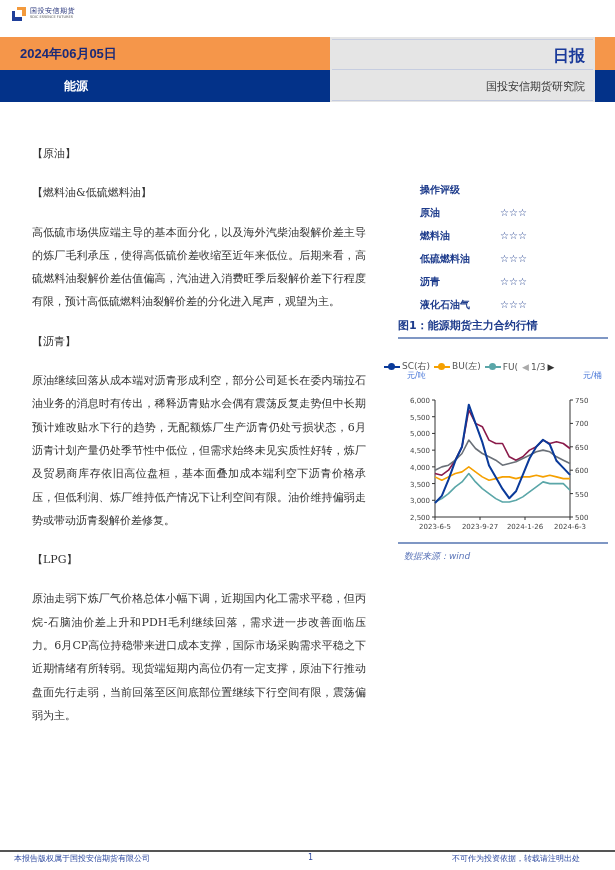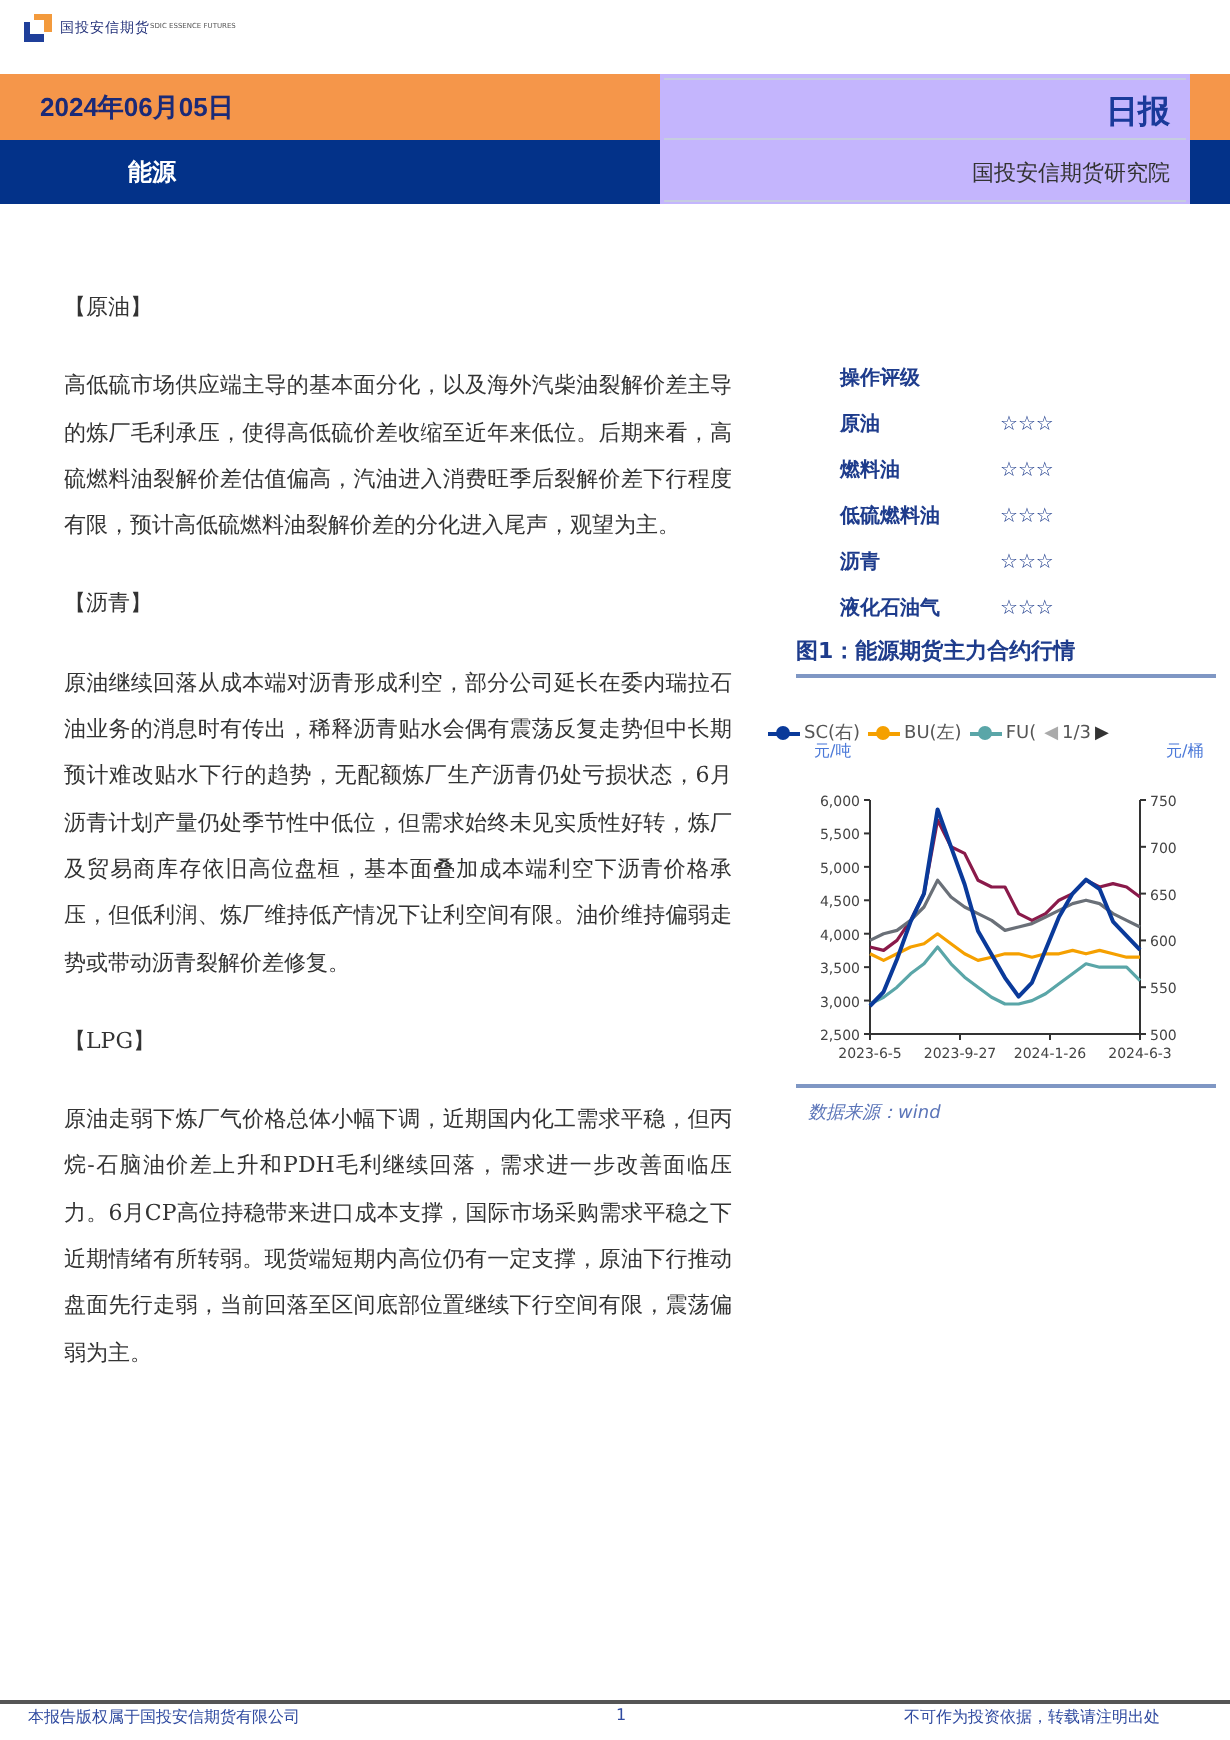--- a/index.html
+++ b/index.html
@@ -2,28 +2,28 @@
 <html><head>
 <meta charset="utf-8">
 <style>
   html, body { margin:0; padding:0; background:#ffffff; }
   body { width:615px; height:870px; position:relative; overflow:hidden; font-family:"DejaVu Sans", sans-serif; color:#222; }
   .logo { position:absolute; left:12px; top:7px; display:flex; align-items:center; gap:4px; }
   .logo-mark { width:14px; height:14px; position:relative; }
   .logo-mark .b { position:absolute; left:0; bottom:0; width:10px; height:10px; background:#1f3f9a; }
   .logo-mark .o { position:absolute; right:0; top:0; width:9px; height:9px; background:#f39a3c; }
   .logo-mark .w { position:absolute; left:3px; top:3px; width:7px; height:7px; background:#fff; }
-  .logo-text { display:flex; flex-direction:row; line-height:1; }
+  .logo-text { display:flex; flex-direction:column; line-height:1; }
   .logo-cn { font-size:7px; color:#24327a; letter-spacing:0.5px; }
   .logo-en { font-size:3.5px; color:#555; margin-top:1px; }
   .band-orange { position:absolute; left:0; top:37px; width:615px; height:33px; background:#f5964a; }
   .band-blue { position:absolute; left:0; top:70px; width:615px; height:32px; background:#033289; }
   .date { position:absolute; left:20px; top:45px; font-size:13px; font-weight:bold; color:#1a2a78; font-family:"Liberation Sans", sans-serif; }
   .sector { position:absolute; left:20px; top:78px; font-size:12px; font-weight:bold; color:#fff;margin-left:44px; }
-  .right-panel { position:absolute; left:330px; top:37px; width:265px; height:65px; background:#c4b5fd; }
+  .right-panel { position:absolute; left:330px; top:37px; width:265px; height:65px; background:#e5e5e5; }
   .rp-line1 { position:absolute; left:2px; right:2px; top:2px; height:1px; background:#c6cde0; }
   .rp-line2 { position:absolute; left:2px; right:2px; top:32px; height:1px; background:#c6cde0; }
   .rp-line3 { position:absolute; left:2px; right:2px; top:63px; height:1px; background:#c6cde0; }
   .rp-title { position:absolute; right:10px; top:9px; font-size:16px; font-weight:bold; color:#1a3a9a; }
   .rp-sub { position:absolute; right:10px; top:42px; font-size:11px; color:#333; }
   .main { position:absolute; left:16px; top:126px; width:366px; font-size:11px; line-height:23.3px; color:#333; font-family:"DejaVu Serif", serif; }
   .main p { margin:16px; text-align:justify; }
   .main .h { color:#333; }
   .rating { position:absolute; left:420px; top:178px; font-size:10px; line-height:23px; color:#1e3c8c; font-weight:bold; }
   .rating-row { display:flex; }
@@ -67,20 +67,21 @@
 <div class="right-panel">
   <div class="rp-line1"></div>
   <div class="rp-title">日报</div>
   <div class="rp-line2"></div>
   <div class="rp-sub">国投安信期货研究院</div>
   <div class="rp-line3"></div>
 </div>
 
 <div class="main">
   <p class="h">【原油】</p>
+  <p class="h">【燃料油&amp;低硫燃料油】</p>
   <p>高低硫市场供应端主导的基本面分化，以及海外汽柴油裂解价差主导的炼厂毛利承压，使得高低硫价差收缩至近年来低位。后期来看，高硫燃料油裂解价差估值偏高，汽油进入消费旺季后裂解价差下行程度有限，预计高低硫燃料油裂解价差的分化进入尾声，观望为主。</p>
   <p class="h">【沥青】</p>
   <p>原油继续回落从成本端对沥青形成利空，部分公司延长在委内瑞拉石油业务的消息时有传出，稀释沥青贴水会偶有震荡反复走势但中长期预计难改贴水下行的趋势，无配额炼厂生产沥青仍处亏损状态，6月沥青计划产量仍处季节性中低位，但需求始终未见实质性好转，炼厂及贸易商库存依旧高位盘桓，基本面叠加成本端利空下沥青价格承压，但低利润、炼厂维持低产情况下让利空间有限。油价维持偏弱走势或带动沥青裂解价差修复。</p>
   <p class="h">【LPG】</p>
   <p>原油走弱下炼厂气价格总体小幅下调，近期国内化工需求平稳，但丙烷-石脑油价差上升和PDH毛利继续回落，需求进一步改善面临压力。6月CP高位持稳带来进口成本支撑，国际市场采购需求平稳之下近期情绪有所转弱。现货端短期内高位仍有一定支撑，原油下行推动盘面先行走弱，当前回落至区间底部位置继续下行空间有限，震荡偏弱为主。</p>
 </div>
 
 <div class="rating">
   <div>操作评级</div>
   <div class="rating-row">

